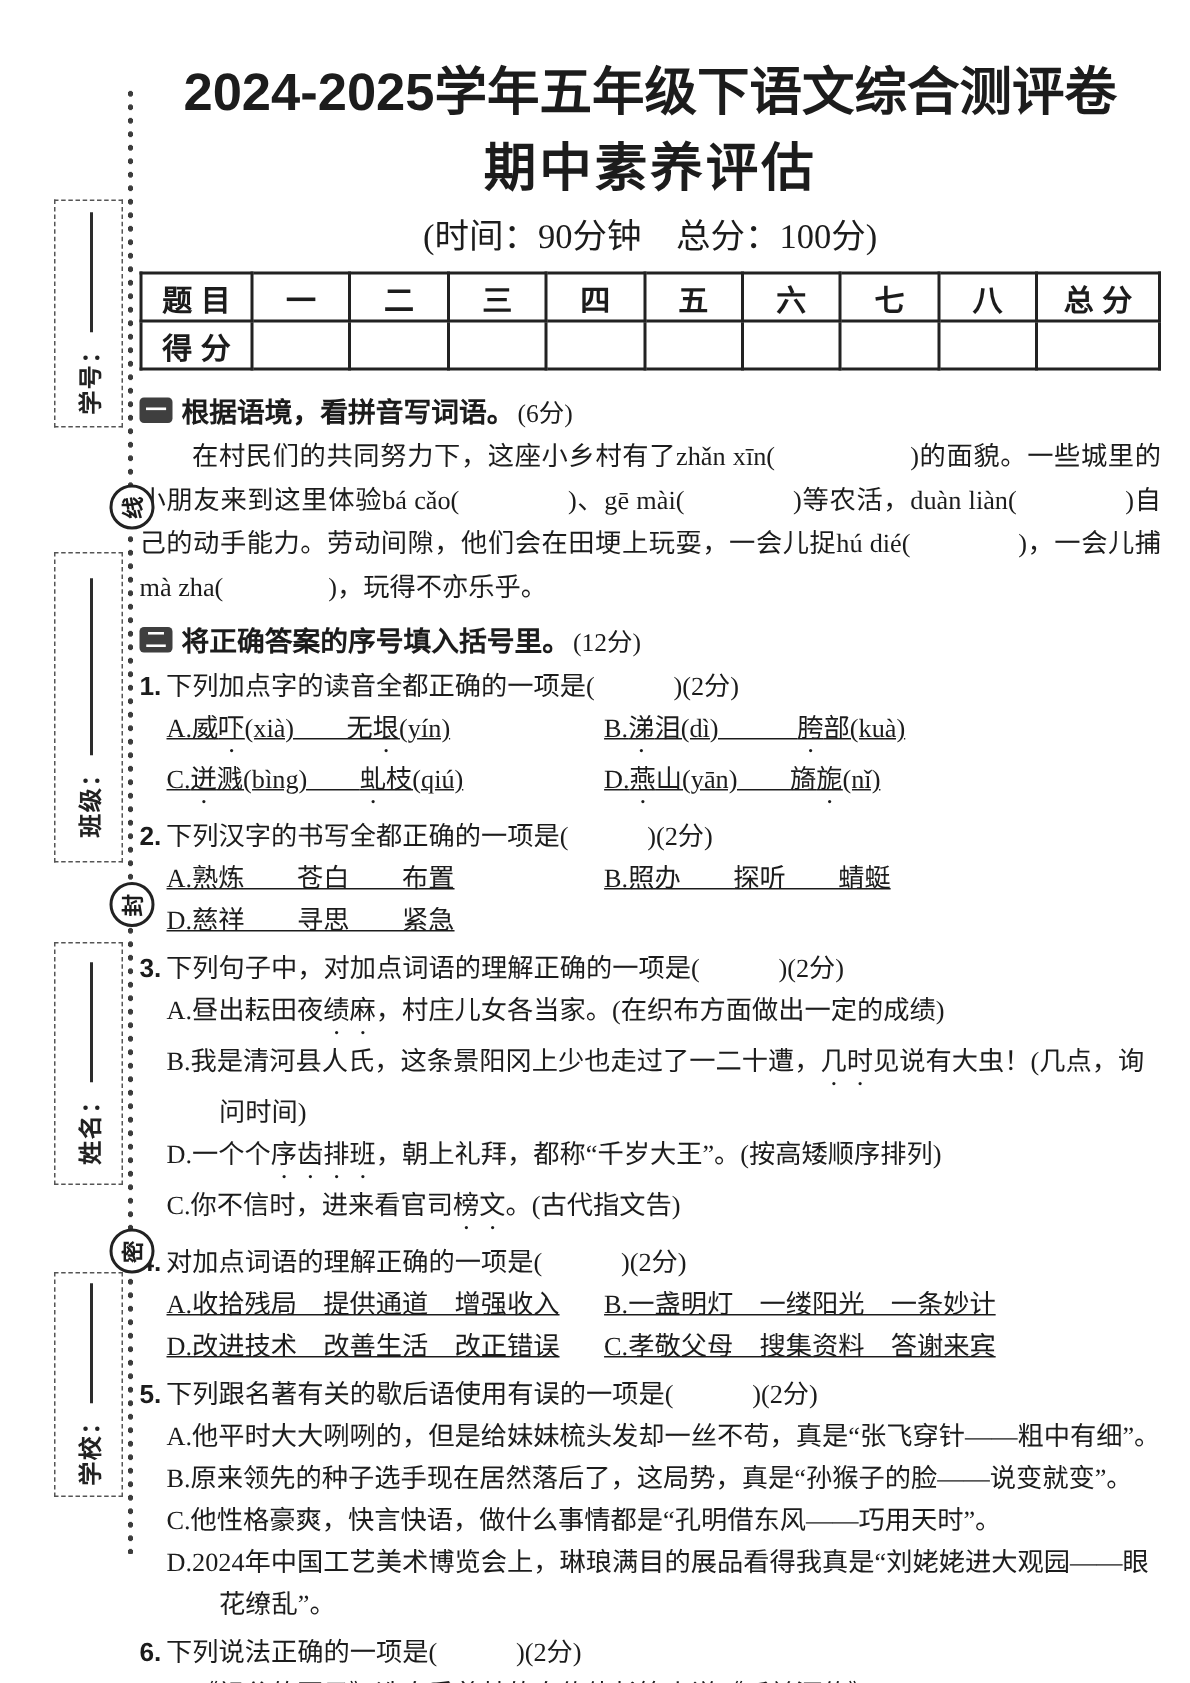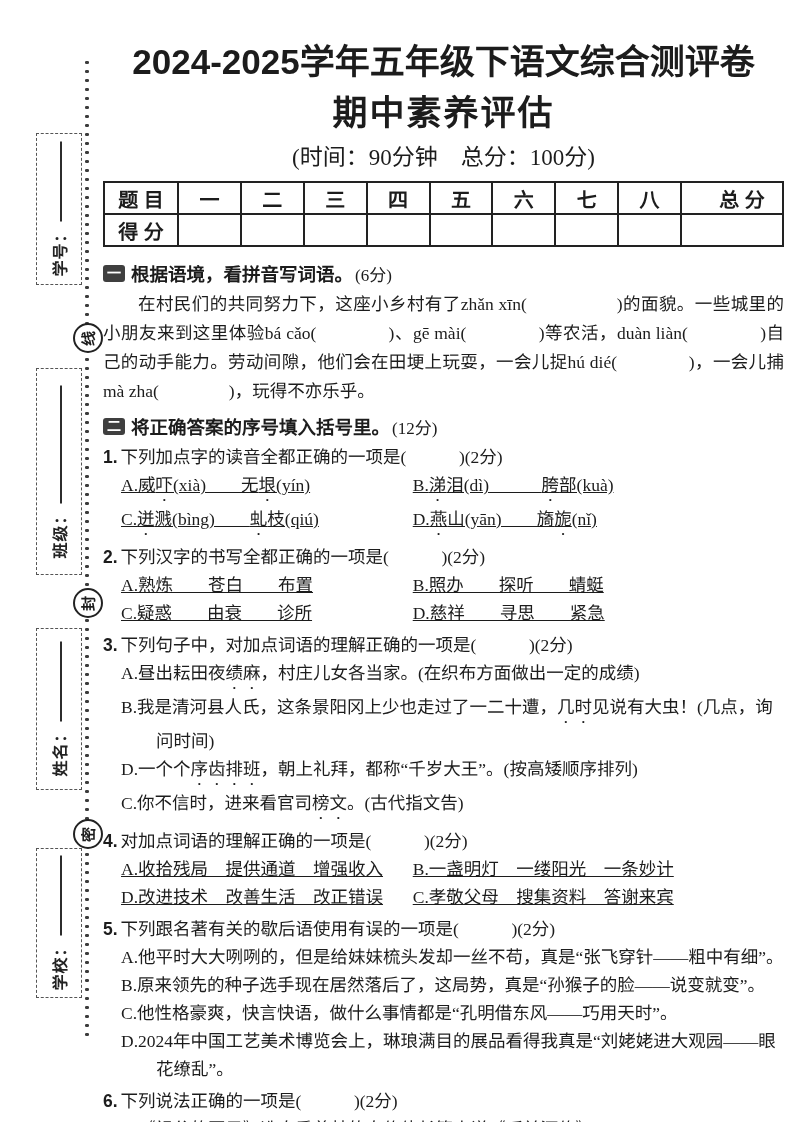--- a/index.html
+++ b/index.html
@@ -33,41 +33,41 @@
     position:absolute;left:73px;width:26px;height:26px;border:2px solid #222;
     border-radius:50%;background:#fff;z-index:2;
     display:flex;align-items:center;justify-content:center;
   }
   .seal-circle span{
     transform:rotate(-90deg);font-size:15px;font-weight:700;
     font-family:"Liberation Sans","DejaVu Sans",sans-serif;
   }
 
   
-  .content{position:absolute;left:103px;top:0;width:681px;height:810px;}
+  .content{position:absolute;left:93px;top:0;width:681px;height:810px;}
   .exam-title{
     margin-top:40px;text-align:center;font-size:35px;font-weight:800;
     font-family:"Liberation Sans","DejaVu Sans",sans-serif;letter-spacing:0px;line-height:44px;
   }
   .exam-subtitle{
     margin-top:8px;text-align:center;font-size:35px;font-weight:800;
     font-family:"Liberation Sans","DejaVu Sans",sans-serif;letter-spacing:2px;line-height:42px;
   }
   .exam-meta{margin-top:10px;text-align:center;font-size:23px;line-height:27px;}
 
   table.score-table{
     width:100%;border-collapse:collapse;margin-top:10px;
     font-family:"Liberation Sans","DejaVu Sans",sans-serif;
   }
   table.score-table td{
     border:2px solid #222;height:30px;text-align:center;
     font-size:20px;font-weight:600;padding:0;
   }
   table.score-table td.lblcol{width:72px;}
-  table.score-table td.lastcol{width:80px;padding-left:20px;}
+  table.score-table td.lastcol{width:80px;}
 
   .section-header{display:flex;align-items:center;margin-top:13px;}
   .section-marker{
     width:22px;height:17px;background:#3f3f3f;border-radius:3px;
     color:#fff;font-size:14px;line-height:17px;text-align:center;
     font-family:"Liberation Sans","DejaVu Sans",sans-serif;font-weight:700;
     margin-right:6px;flex:0 0 auto;
   }
   .section-title{
     font-size:18.5px;font-weight:800;
@@ -198,21 +198,20 @@
     </div>
   </div>
 
   <div class="question">
     <div class="q-stemline">
       <span class="q-num">2.</span><span>下列汉字的书写全都正确的一项是(　　　)(2分)</span>
     </div>
     <div class="q-options opt-grid">
       <div class="opt-cell">A.熟炼　　苍白　　布置</div>
       <div class="opt-cell">B.照办　　探听　　蜻蜓</div>
-      <div class="opt-cell">C.疑惑　　由衰　　诊所</div>
       <div class="opt-cell">D.慈祥　　寻思　　紧急</div>
     </div>
   </div>
 
   <div class="question">
     <div class="q-stemline">
       <span class="q-num">3.</span><span>下列句子中，对加点词语的理解正确的一项是(　　　)(2分)</span>
     </div>
     <div class="q-options">
       <div class="opt-line">A.昼出耘田夜<span class="emdot">绩麻</span>，村庄儿女各当家。(在织布方面做出一定的成绩)</div>

